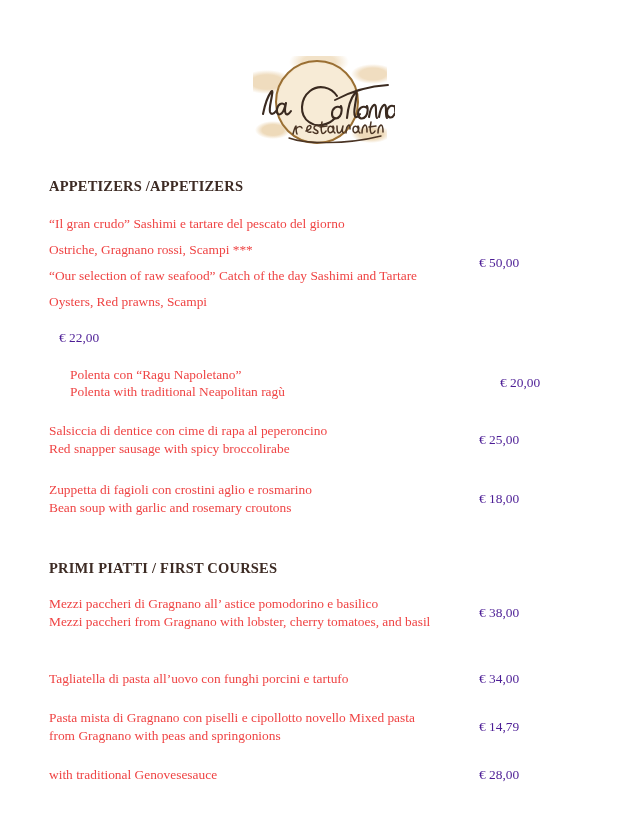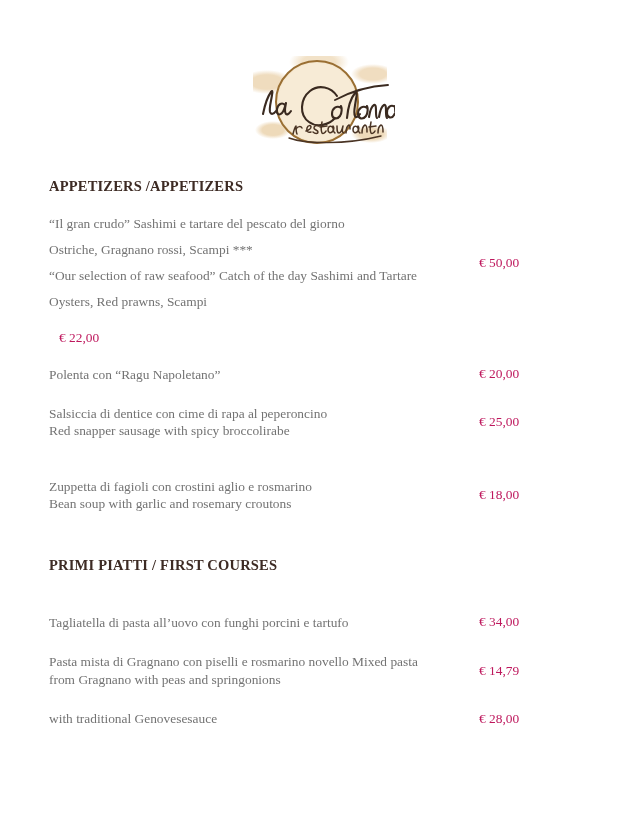--- a/index.html
+++ b/index.html
@@ -97,42 +97,42 @@
     display: flex;
     align-items: center;
     justify-content: flex-start;
     margin-bottom: 20px;
   }
   .item-desc {
     width: 420px;
     flex: 0 0 420px;
     font-size: 13.4px;
     line-height: 1.30;
-    color: #737373;
+    color: #ef4444;
   }
   .item-desc .line {
     display: block;
     white-space: nowrap;
   }
   .item.loose .item-desc {
     line-height: 1.95;
   }
   .item-price {
     flex: 1 1 auto;
     font-size: 13.4px;
-    color: #be185d;
+    color: #4c1d95;
     padding-left: 10px;
     white-space: nowrap;
   }
 
   
   .item.i1 { margin-bottom: 14px; }
   .item.i2 { margin-bottom: 20px; }
-  .item.i3 { margin-bottom: 22px; }
-  .item.i4 { margin-bottom: 38px; font-family: Liberation Serif, serif; }
+  .item.i3 { margin-bottom: 22px; margin-left: 21px; }
+  .item.i4 { margin-bottom: 24px; font-family: Liberation Serif, serif; }
   .item.i5 { margin-bottom: 0; }
   .item.p1 { margin-bottom: 22px; }
   .item.p2 { margin-bottom: 22px; margin-top: 40px; }
   .item.p3 { margin-bottom: 22px; }
   .item.p4 { margin-bottom: 0; }
 </style>
 </head>
 <body>
 
 <div class="logo-block">
@@ -195,20 +195,21 @@
       <div class="item-price">€ 50,00</div>
     </div>
 
     <div class="item loose i2">
       <div class="item-price">€ 22,00</div>
     </div>
 
     <div class="item i3">
       <div class="item-desc">
         <span class="line">Polenta con “Ragu Napoletano”</span>
+        <span class="line">Polenta with traditional Neapolitan ragù</span>
       </div>
       <div class="item-price">€ 20,00</div>
     </div>
 
     <div class="item i4">
       <div class="item-desc">
         <span class="line">Salsiccia di dentice con cime di rapa al peperoncino</span>
         <span class="line">Red snapper sausage with spicy broccolirabe</span>
       </div>
       <div class="item-price">€ 25,00</div>
@@ -219,31 +220,38 @@
         <span class="line">Zuppetta di fagioli con crostini aglio e rosmarino</span>
         <span class="line">Bean soup with garlic and rosemary croutons</span>
       </div>
       <div class="item-price">€ 18,00</div>
     </div>
   </div>
 
   <div class="section">
     <h2 class="section-title second">PRIMI PIATTI / FIRST COURSES</h2>
 
+    <div class="item p1">
+      <div class="item-desc">
+        <span class="line">Mezzi paccheri di Gragnano all’ astice pomodorino e basilico</span>
+        <span class="line">Mezzi paccheri from Gragnano with lobster, cherry tomatoes, and basil</span>
+      </div>
+      <div class="item-price">€ 38,00</div>
+    </div>
 
     <div class="item p2">
       <div class="item-desc">
         <span class="line">Tagliatella di pasta all’uovo con funghi porcini e tartufo</span>
       </div>
       <div class="item-price">€ 34,00</div>
     </div>
 
     <div class="item p3">
       <div class="item-desc">
-        <span class="line">Pasta mista di Gragnano con piselli e rosmarino novello Mixed pasta</span>
+        <span class="line">Pasta mista di Gragnano con piselli e cipollotto novello Mixed pasta</span>
         <span class="line">from Gragnano with peas and springonions</span>
       </div>
       <div class="item-price">€ 14,79</div>
     </div>
 
     <div class="item p4">
       <div class="item-desc">
         <span class="line">with traditional Genovesesauce</span>
       </div>
       <div class="item-price">€ 28,00</div>

